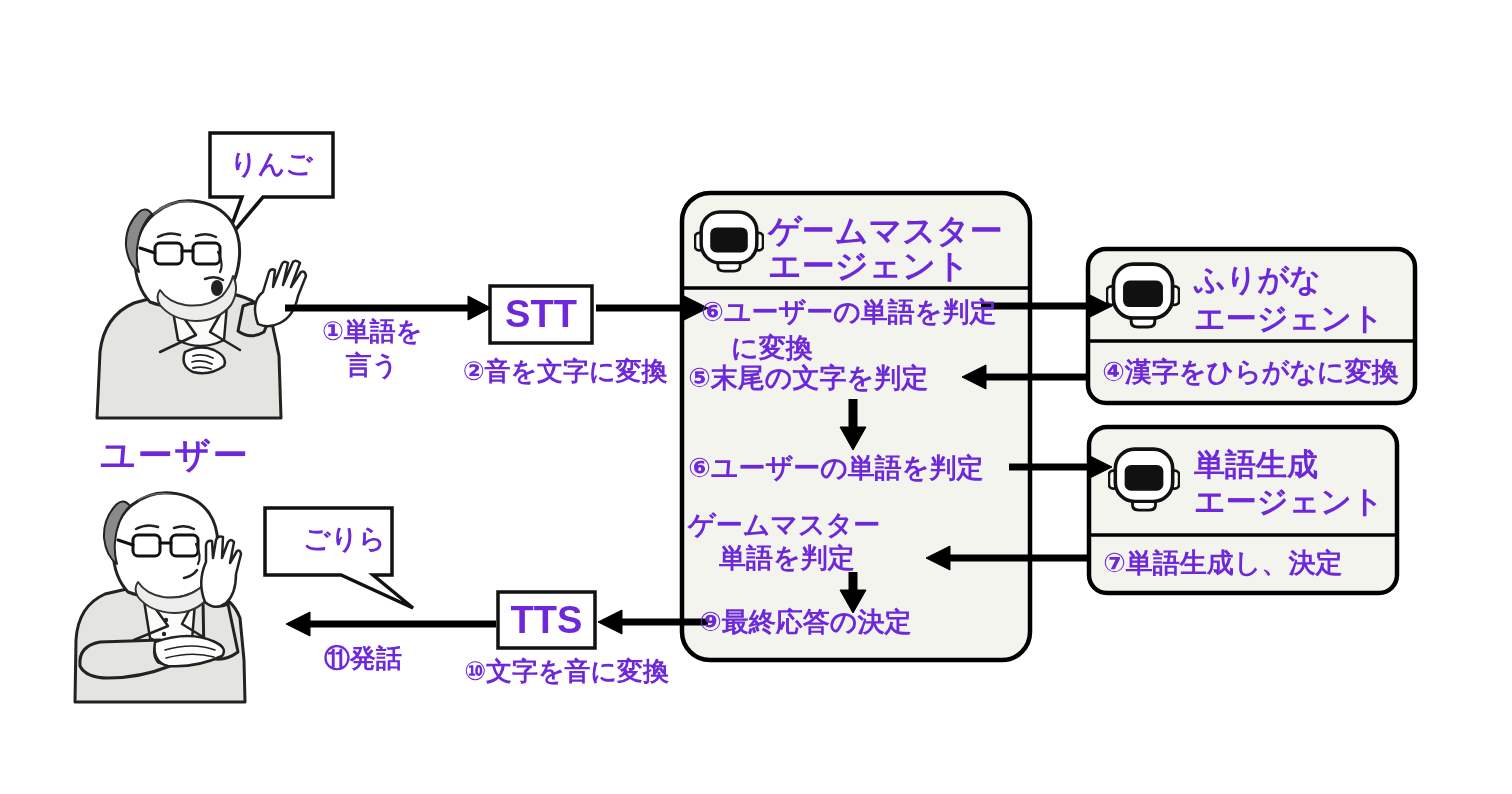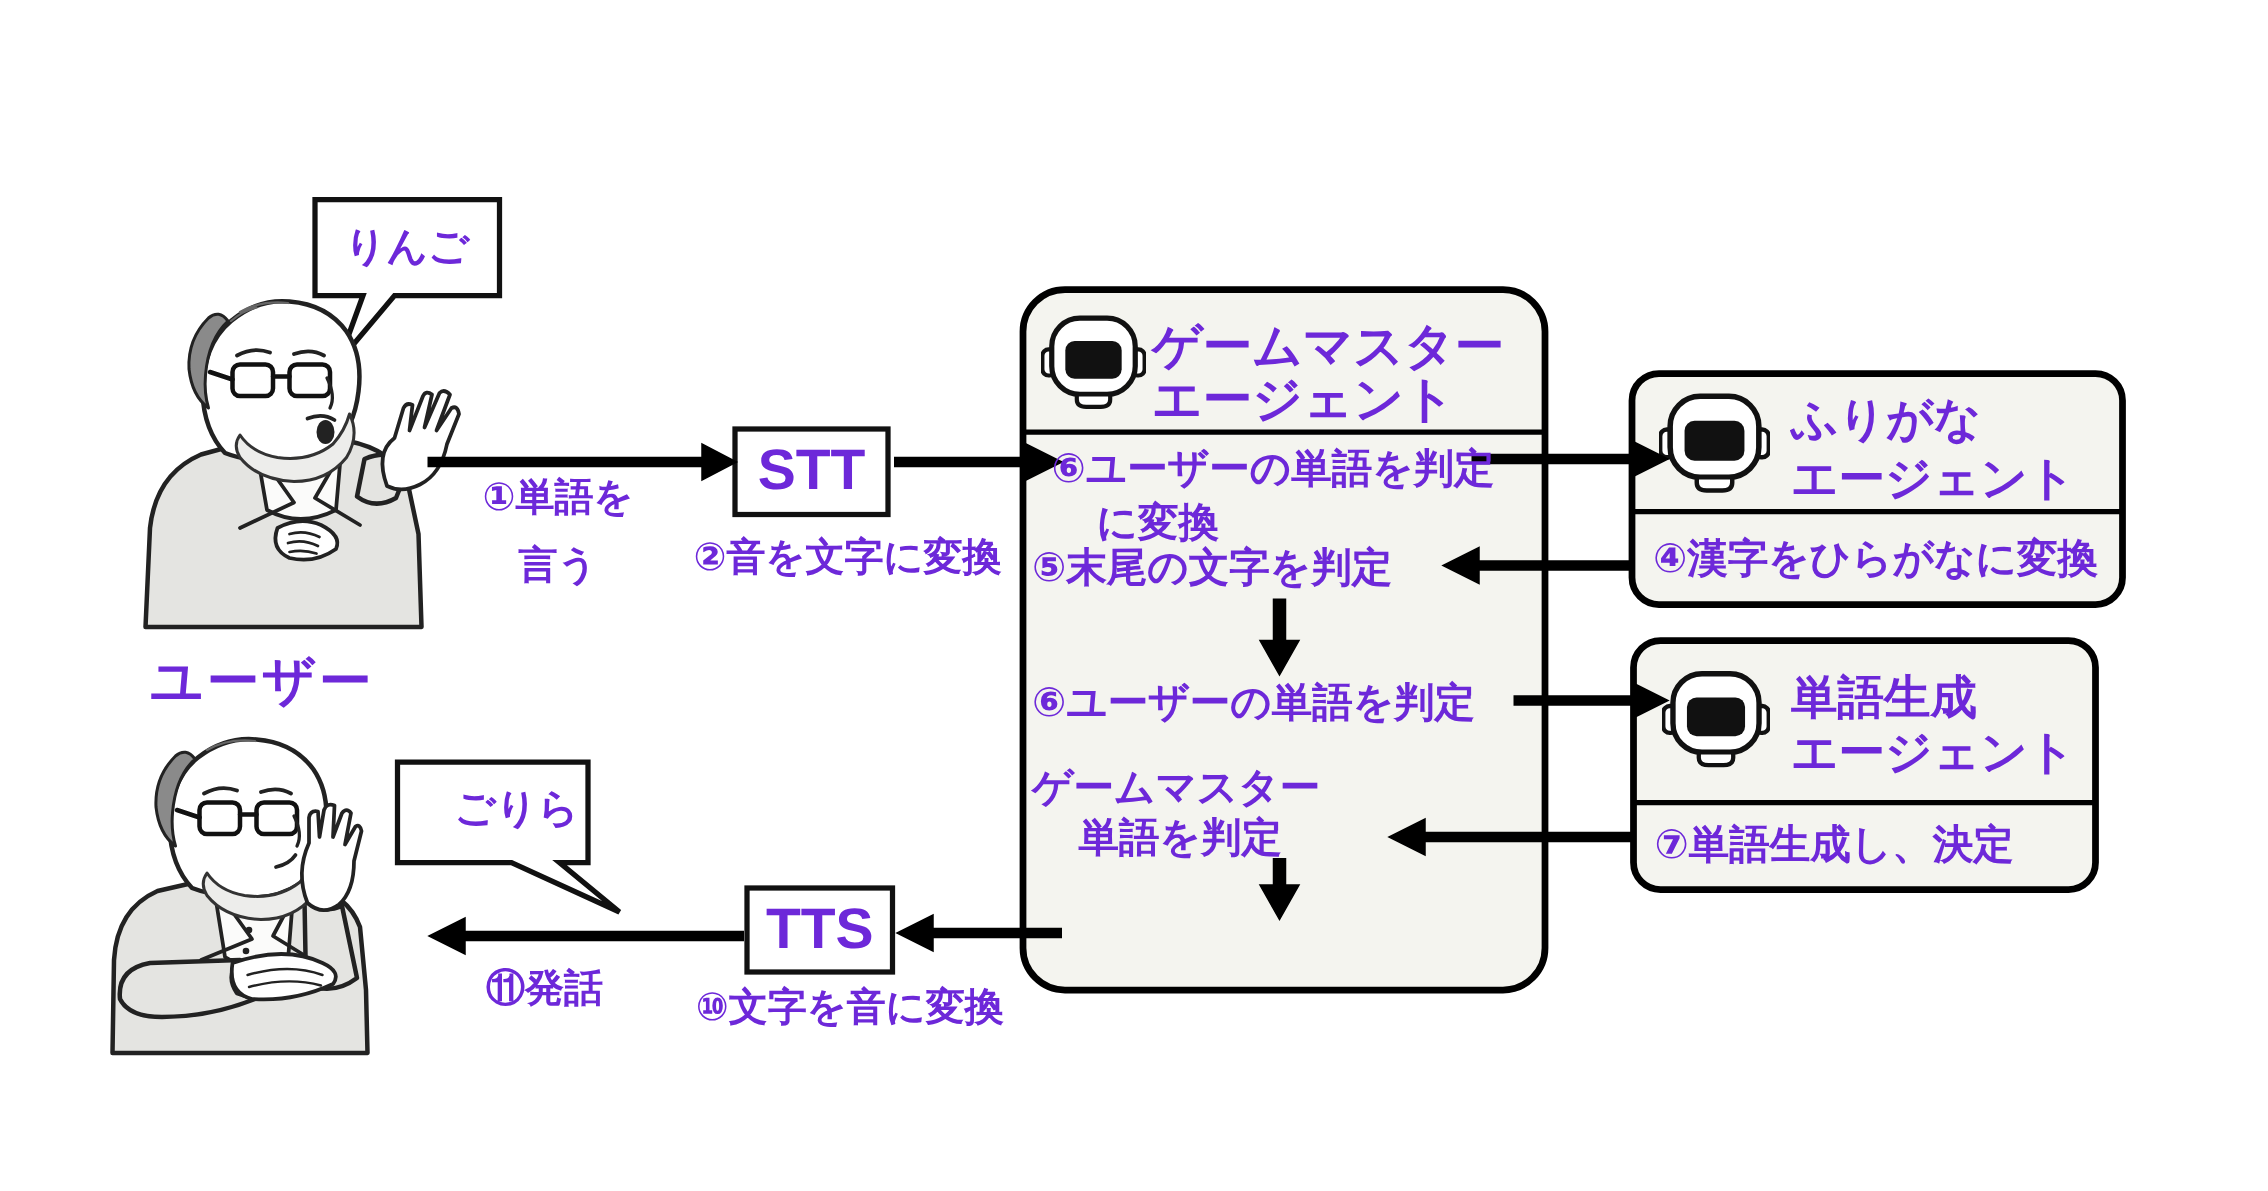--- a/index.html
+++ b/index.html
@@ -123,34 +123,35 @@
       <polygon points="622,610 622,634 598,622"></polygon>
 
       <line x1="496" y1="624" x2="310" y2="624" stroke-width="7"></line>
       <polygon points="310,612 310,636 286,624"></polygon>
     </g>
   </svg>
 
   <div class="txt ctr" style="left:210px;top:149px;width:123px;font-size:27px;">りんご</div>
 
   <div class="txt ctr" style="left:302px;top:317px;width:140px;font-size:26px;">①単語を</div>
-  <div class="txt ctr" style="left:302px;top:362px;width:140px;font-size:26px;">言う</div>
+  <div class="txt ctr" style="left:302px;top:351px;width:140px;font-size:26px;">言う</div>
 
   <div class="txt ctr" style="left:490px;top:293px;width:102px;font-size:38px;font-weight:900;">STT</div>
   <div class="txt ctr" style="left:445px;top:357px;width:240px;font-size:26px;">②音を文字に変換</div>
 
   <div class="txt" style="left:768px;top:212px;font-size:33px;font-weight:900;">ゲームマスター</div>
   <div class="txt" style="left:768px;top:247px;font-size:33px;font-weight:900;">エージェント</div>
 
   <div class="txt" style="left:701px;top:297px;font-size:27px;">⑥ユーザーの単語を判定</div>
   <div class="txt" style="left:731px;top:333px;font-size:27px;">に変換</div>
   <div class="txt" style="left:688px;top:363px;font-size:27px;">⑤末尾の文字を判定</div>
   <div class="txt" style="left:688px;top:453px;font-size:27px;">⑥ユーザーの単語を判定</div>
   <div class="txt" style="left:688px;top:510px;font-size:27px;">ゲームマスター</div>
   <div class="txt" style="left:719px;top:543px;font-size:27px;">単語を判定</div>
+  <div class="txt" style="left:699px;top:607px;font-size:27px;">⑨最終応答の決定</div>
 
   <div class="txt" style="left:1194px;top:262px;font-size:31px;font-weight:900;">ふりがな</div>
   <div class="txt" style="left:1194px;top:301px;font-size:31px;font-weight:900;">エージェント</div>
   <div class="txt" style="left:1102px;top:357px;font-size:27px;">④漢字をひらがなに変換</div>
 
   <div class="txt" style="left:1194px;top:447px;font-size:31px;font-weight:900;">単語生成</div>
   <div class="txt" style="left:1194px;top:484px;font-size:31px;font-weight:900;">エージェント</div>
   <div class="txt" style="left:1103px;top:548px;font-size:27px;">⑦単語生成し、決定</div>
 
   <div class="txt ctr" style="left:498px;top:599px;width:97px;font-size:38px;font-weight:900;">TTS</div>

